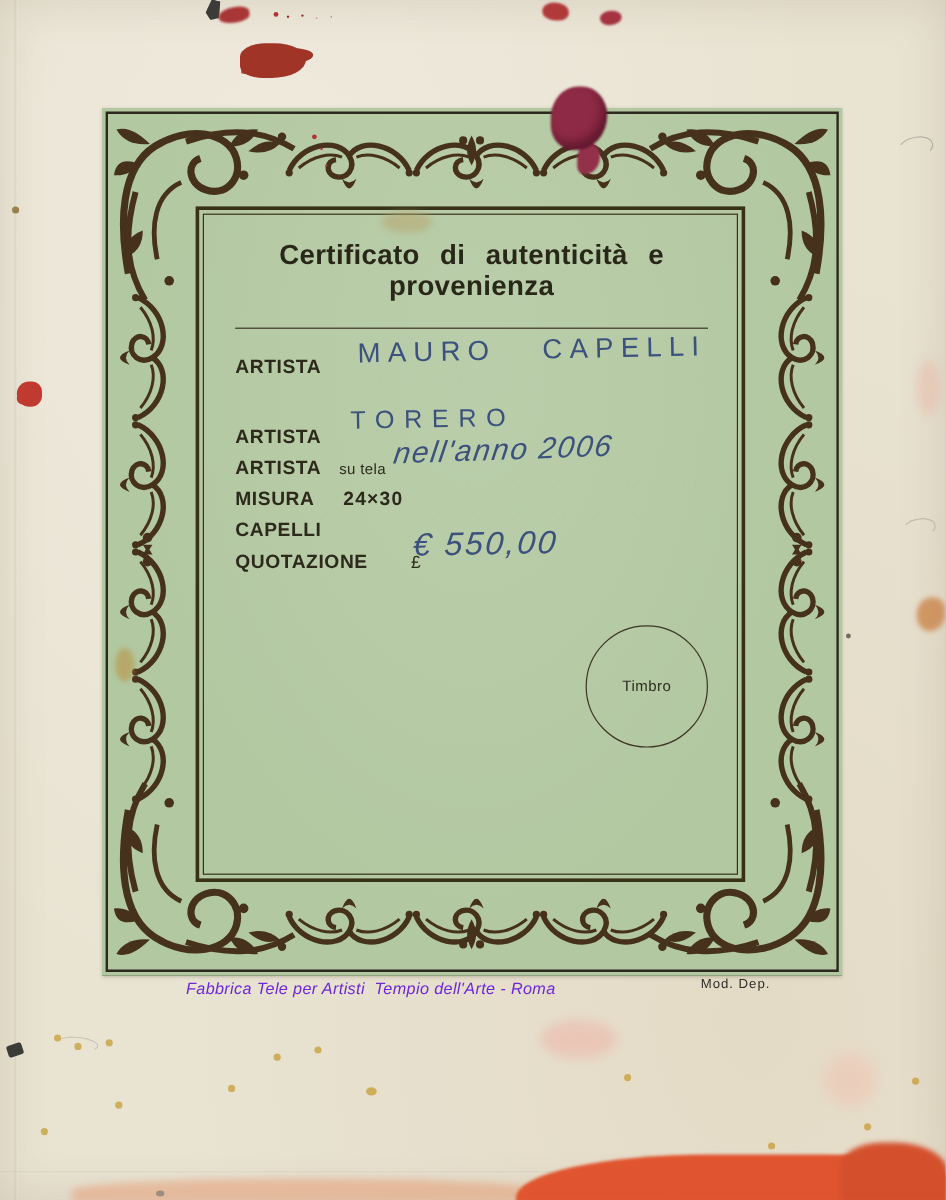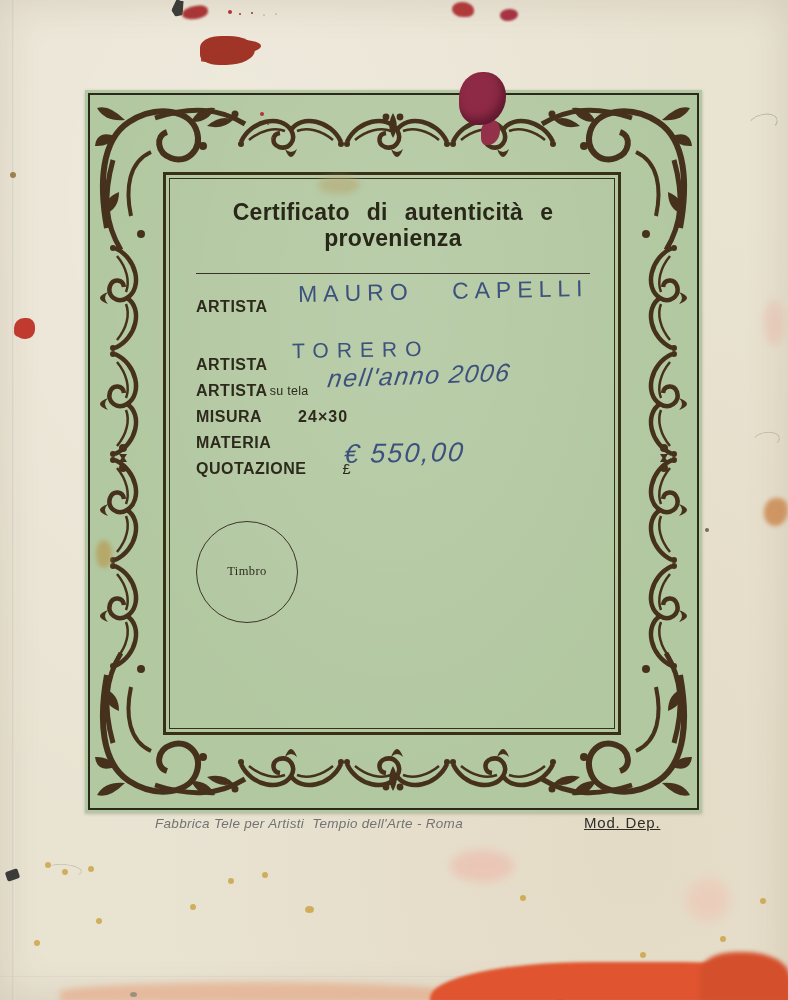--- a/index.html
+++ b/index.html
@@ -44,47 +44,47 @@
   .title .l2 { display:block; }
   .title-rule { margin-top:21px; height:0; border-top:1.5px solid #3a3426; width:100%; }
 
   .legal { margin-top:17px; color:#2e2c1f; font-size:15px; line-height:1.8; }
   .legal span { display:block; text-align:justify; text-align-last:justify; }
 
   .fields { margin-top:14px; }
   .frow { position:relative; display:flex; align-items:flex-end; height:26px; color:#2d2a1c; }
   .frow.mt { margin-top:6px; }
   .flabel { font-size:16px; letter-spacing:.5px; line-height:20px; white-space:nowrap;font-weight:bold; }
-  .fsub { font-size:12.5px; letter-spacing:.3px; line-height:19px; margin-left:2px; white-space:nowrap; }
+  .fsub { font-size:12.5px; letter-spacing:.3px; line-height:19px; margin-left:15px; white-space:nowrap; }
   .dots { flex:1 1 auto; height:20px; margin-left:6px;
     background-image:radial-gradient(circle, #2e2a1c 1.15px, transparent 1.5px);
     background-size:9.5px 20px; background-repeat:repeat-x; background-position:0 12px; }
   .dots.short { flex:0 0 14px; }
   .dots.mid { flex:0 0 26px; }
   .dotsrow { height:26px; margin-top:0; background-image:radial-gradient(circle, #2e2a1c 1.15px, transparent 1.5px);
     background-size:9.5px 26px; background-repeat:repeat-x; background-position:0 16px; }
-  .pval { font-size:16px; font-weight:bold; letter-spacing:1px; line-height:20px; margin-left:16px; white-space:nowrap; }
+  .pval { font-size:16px; font-weight:bold; letter-spacing:1px; line-height:20px; margin-left:4px; white-space:nowrap; }
   .cur { font-size:14.5px; line-height:20px; margin-left:4px; }
 
   
   .hand { position:absolute; color:#33477a; opacity:.92; white-space:nowrap; pointer-events:none; }
   .hand.caps1 { left:102px; top:-13px; font-size:23px; letter-spacing:6px; word-spacing:26px; transform:rotate(-1.2deg); }
   .hand.caps2 { left:96px; top:-11px; font-size:21px; letter-spacing:8px; transform:rotate(-1deg); }
   .hand.script { left:132px; top:-14px; font-size:25px; font-style:italic; letter-spacing:1.5px; transform:rotate(-2deg) skewX(-10deg); }
   .hand.amount { left:148px; top:-15px; font-size:27px; font-style:italic; letter-spacing:2px; transform:rotate(-1deg) skewX(-6deg); }
 
-  .stamp-wrap { margin-top:42px; display:flex; justify-content:flex-start;font-family:Liberation Serif, serif; }
+  .stamp-wrap { margin-top:42px; display:flex; justify-content:flex-end; }
   .stamp-circle { width:102px; height:102px; border:1.5px solid #3c3627; border-radius:50%;
     display:flex; align-items:center; justify-content:center; }
   .stamp-label { font-size:12.5px; color:#2e2c1f; letter-spacing:.4px; }
 
   
   .footer-left { position:absolute; left:155px; top:816px; font-size:13.5px; font-style:italic;
-    color:#737373; letter-spacing:.3px; white-space:pre; }
-  .footer-right { position:absolute; left:584px; top:814px; font-size:15px; color:#2e2d28; letter-spacing:.8px;text-decoration:underline; }
+    color:#6d28d9; letter-spacing:.3px; white-space:pre; }
+  .footer-right { position:absolute; left:584px; top:814px; font-size:11px; color:#2e2d28; letter-spacing:.8px; }
 
   
   .stains { position:absolute; inset:0; z-index:30; pointer-events:none; }
   .st { position:absolute; }
   .pin { background:#3b3b38; }
   .pin1 { left:172px; top:0; width:12px; height:17px; transform:rotate(14deg); clip-path:polygon(20% 0,80% 0,100% 80%,45% 100%,0 70%); }
   .pin2 { left:6px; top:870px; width:13px; height:10px; transform:rotate(-18deg); border-radius:2px; }
   .staple { left:556px; top:980px; width:9px; height:20px; background:#4a4a46; transform:rotate(7deg); border-radius:2px; box-shadow:0 1px 1px rgba(0,0,0,.3); }
 
   .redsmudge1 { left:182px; top:6px; width:26px; height:13px; background:#a93636; border-radius:60% 40% 50% 50%; filter:blur(1px); transform:rotate(-8deg); }
@@ -268,21 +268,21 @@
         </div>
 
         <div class="frow">
           <span class="flabel">MISURA</span>
           <span class="dots short"></span>
           <span class="pval">24×30</span>
           <span class="dots"></span>
         </div>
 
         <div class="frow">
-          <span class="flabel">MATERIA</span>
+          <span class="flabel">CAPELLI</span>
           <span class="dots"></span>
         </div>
 
         <div class="frow">
           <span class="flabel">QUOTAZIONE</span>
           <span class="dots mid"></span>
           <span class="cur">£</span>
           <span class="dots"></span>
           <span class="hand amount">€ 550,00</span>
         </div>

